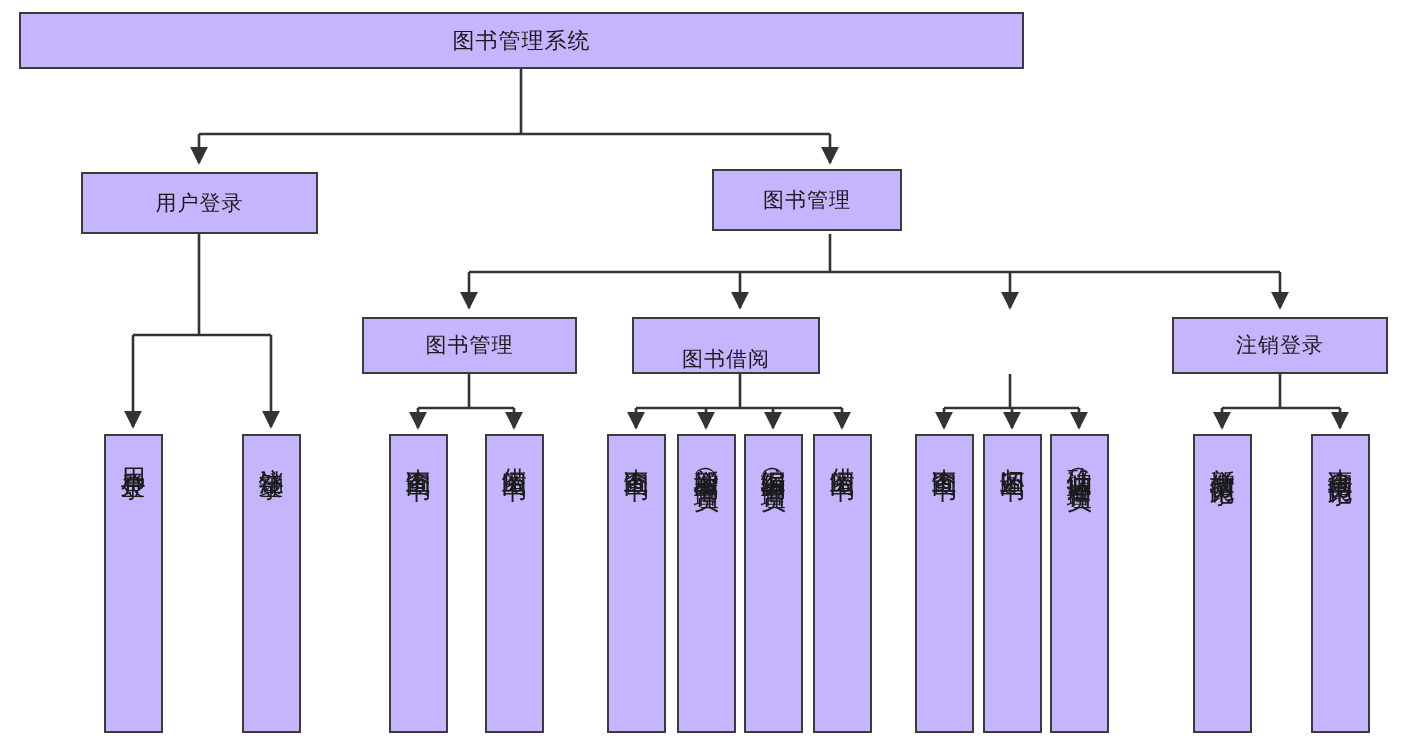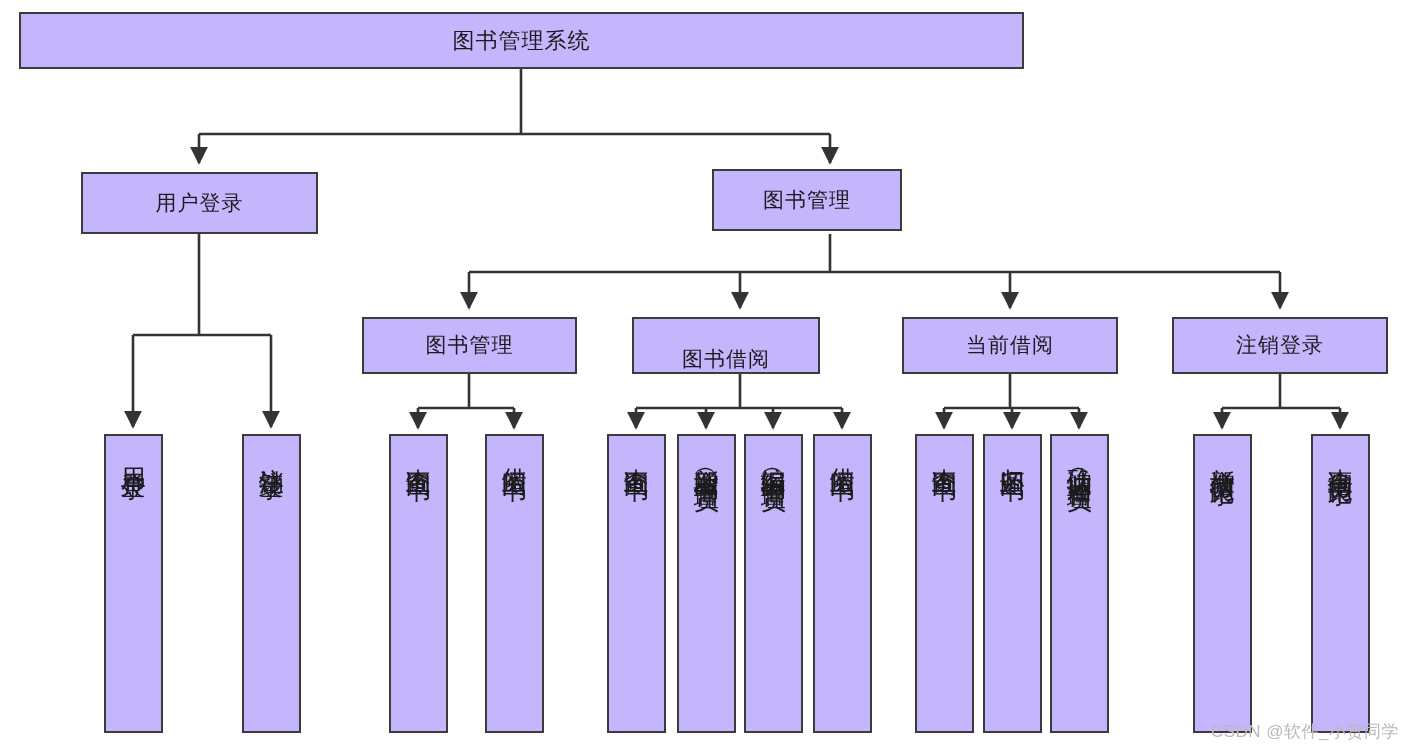--- a/index.html
+++ b/index.html
@@ -121,23 +121,20 @@
   <div class="node h" style="left:712px;top:169px;width:190px;height:62px;">
     <span class="label">图书管理</span>
   </div>
 
   <div class="node h" style="left:362px;top:317px;width:215px;height:57px;">
     <span class="label">图书管理</span>
   </div>
   <div class="node h" style="left:632px;top:317px;width:188px;height:57px;align-items:flex-end;">
     <span class="label">图书借阅</span>
   </div>
-  <div class="node h" style="left:902px;top:317px;width:216px;height:57px;">
-    <span class="label">当前借阅</span>
-  </div>
   <div class="node h" style="left:1172px;top:317px;width:216px;height:57px;">
     <span class="label">注销登录</span>
   </div>
 
   <div class="node v" style="left:104px;top:434px;width:59px;height:299px;">
     <span class="label">用户登录</span>
   </div>
   <div class="node v" style="left:242px;top:434px;width:59px;height:299px;">
     <span class="label">注销登录</span>
   </div>
@@ -172,14 +169,13 @@
     <span class="label">确认归还（管理员）</span>
   </div>
 
   <div class="node v" style="left:1193px;top:434px;width:59px;height:299px;">
     <span class="label">新增借阅记录</span>
   </div>
   <div class="node v" style="left:1311px;top:434px;width:59px;height:299px;">
     <span class="label">查询借阅记录</span>
   </div>
 
-  <div id="watermark">CSDN @软件_小贺同学</div>
 </div>
 
 </body></html>

